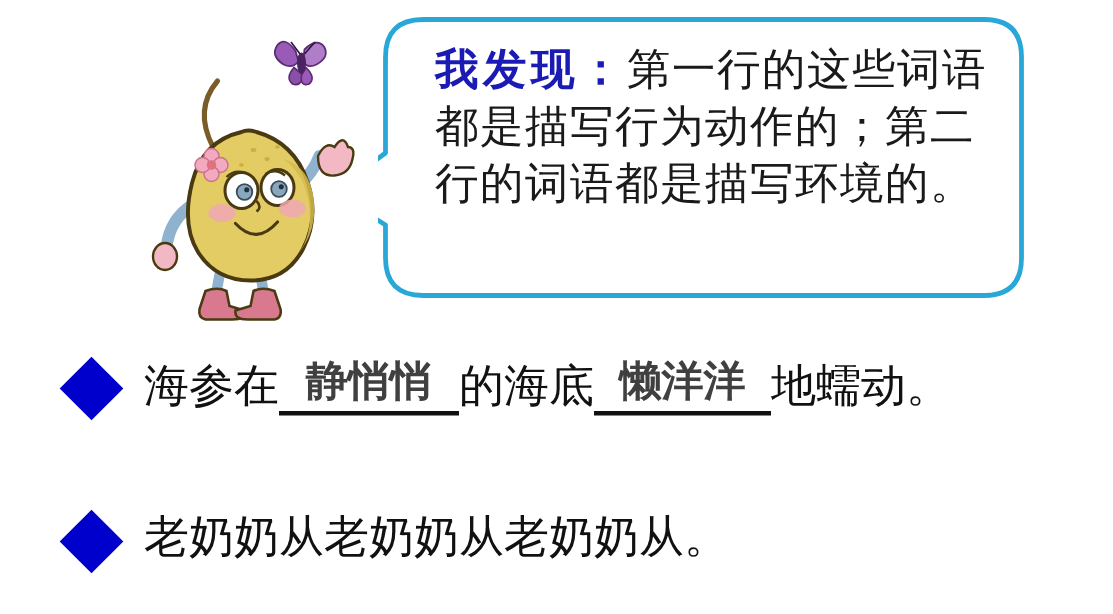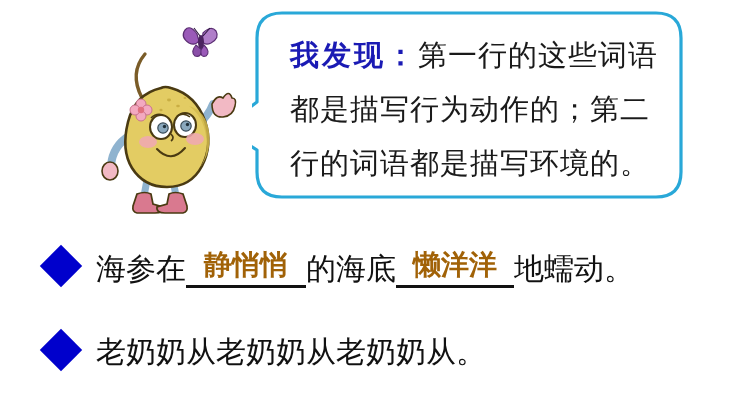--- a/index.html
+++ b/index.html
@@ -26,21 +26,21 @@
   #speech-bubble svg {
     position: absolute;
     left: 0;
     top: 0;
   }
   #bubble-text {
     position: absolute;
     left: 38px;
     top: 18px;
     width: 384px;
-    line-height: 54px;
+    line-height: 38px;
     font-size: 29px;
     letter-spacing: 1px;
     color: #1a1a1a;
     font-family: "Liberation Serif", "DejaVu Serif", serif;
   }
   .bubble-lead {
     color: #1a1ab4;
     font-weight: bold;
     letter-spacing: 3px;
   }
@@ -54,24 +54,24 @@
     height: 200px;
   }
 
   
   .sentence-row {
     position: absolute;
     left: 40px;
     width: 700px;
     height: 60px;
     display: flex;
-    align-items: center;
+    align-items: flex-start;
   }
   #sentence-row-1 { top: 238px; }
-  #sentence-row-2 { top: 322px; }
+  #sentence-row-2 { top: 340px; }
 
   .diamond-bullet {
     width: 42px;
     height: 42px;
     flex: 0 0 auto;
     margin-bottom: 5px;
     margin-right: 14px;
   }
   .diamond-bullet .dshape {
     width: 30px;
@@ -98,21 +98,21 @@
     display: inline-block;
     border-bottom: 3px solid #111111;
     height: 36px;
     vertical-align: bottom;
   }
   .blank .answer {
     position: absolute;
     left: 50%;
     transform: translateX(-50%);
     bottom: 1px;
-    color: #a16207;
+    color: #404040;
     font-weight: bold;
     font-size: 28px;
     letter-spacing: 0px;
     white-space: nowrap;
     font-family: "Liberation Sans", "DejaVu Sans", sans-serif;
   }
   .blank.w1 { width: 120px; }
   .blank.w2 { width: 118px; }
   .blank.w3 { width: 128px; }
   .blank.w4 { width: 122px; }

